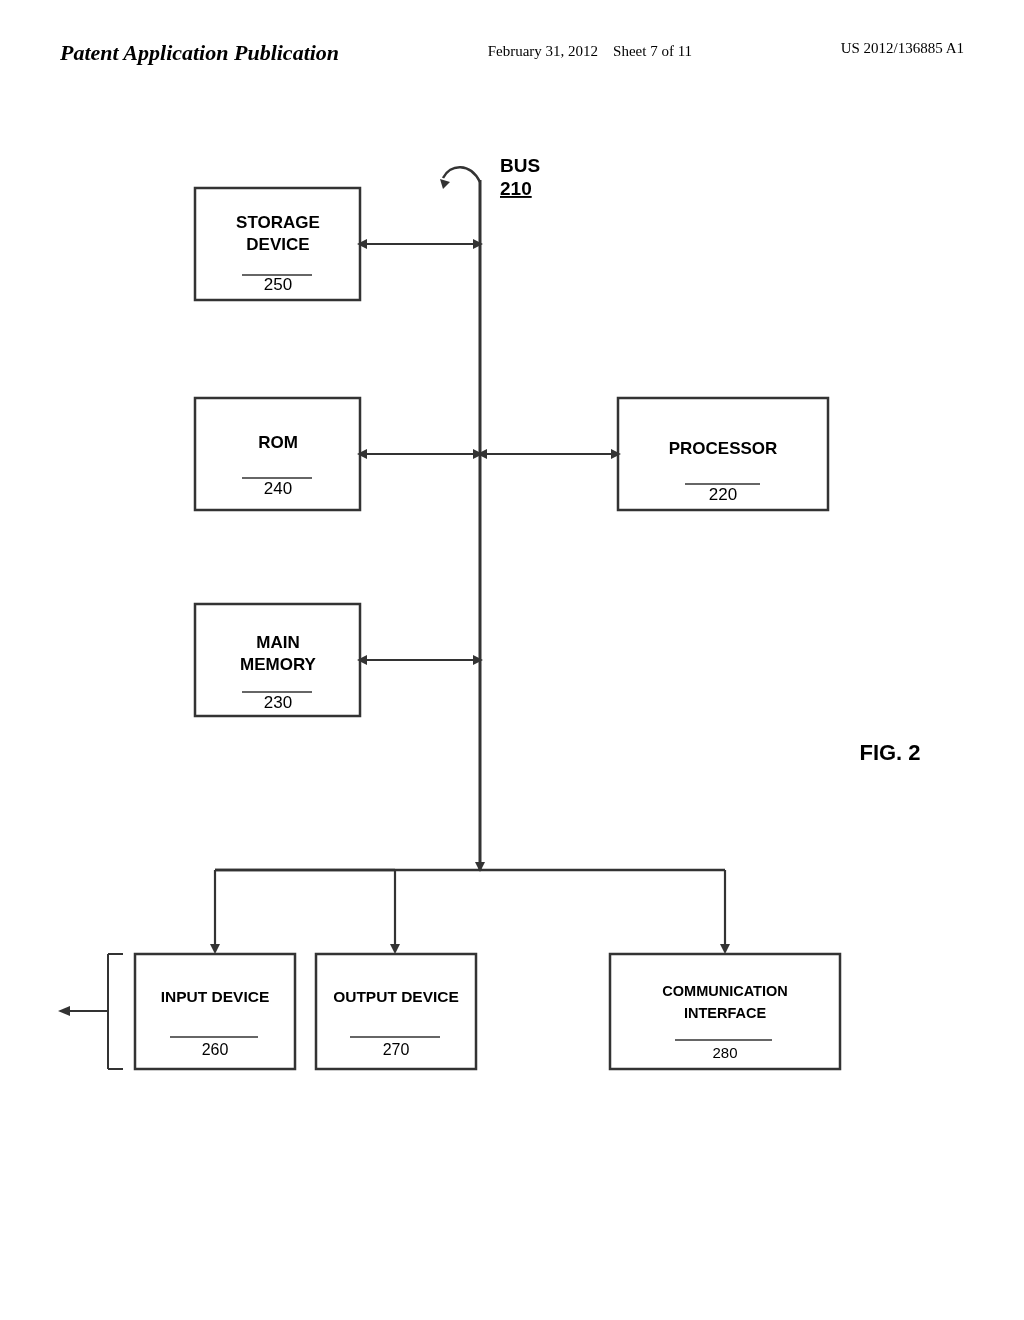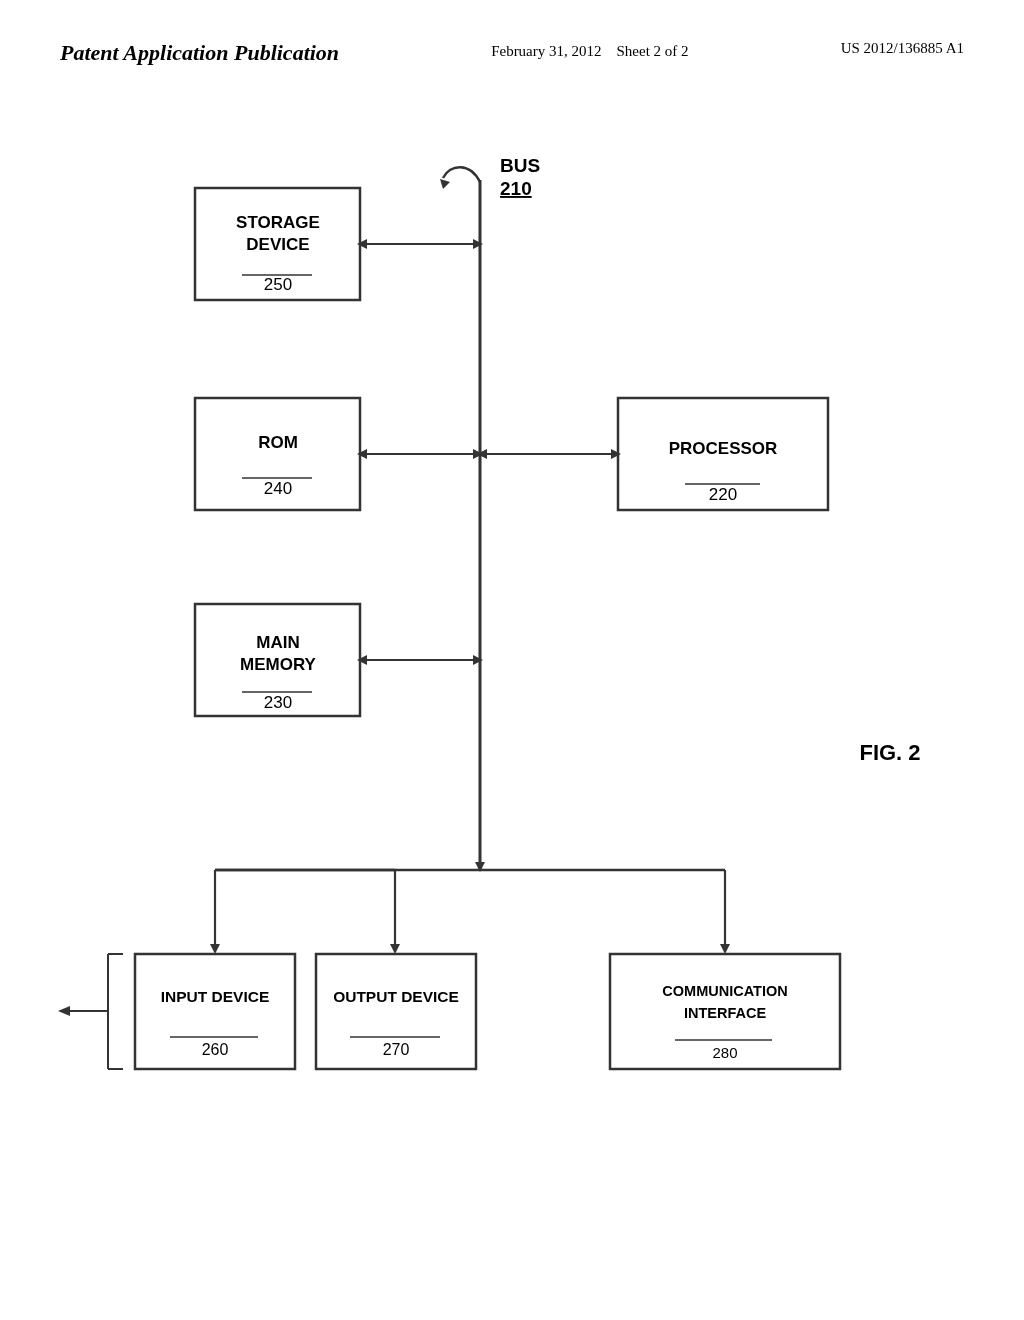--- a/index.html
+++ b/index.html
@@ -50,21 +50,21 @@
       height: 100%;
     }
   </style>
 </head>
 <body>
 
 <div class="page-header">
   <div class="header-left">Patent Application Publication</div>
   <div class="header-center">
     <span>February 31, 2012</span>&nbsp;&nbsp;&nbsp;
-    <span>Sheet 2 of 2</span>
+    <span>Sheet 7 of 11</span>
   </div>
   <div class="header-right">US 2012/136885 A1</div>
 </div>
 
 <div class="diagram-area">
   <svg viewBox="0 0 900 1100" class="diagram-svg" xmlns="http://www.w3.org/2000/svg">
 
     <line x1="430" y1="60" x2="430" y2="780" stroke="#333" stroke-width="2.5"></line>
 
     <text x="445" y="55" font-family="Arial, sans-serif" font-size="18" font-weight="bold">BUS</text>

